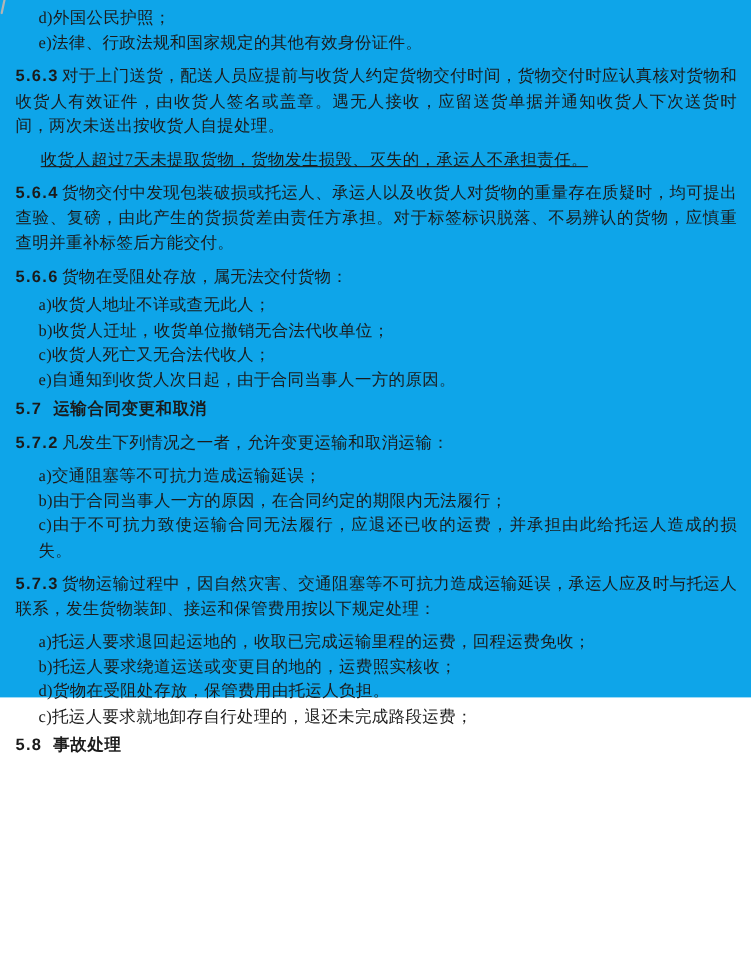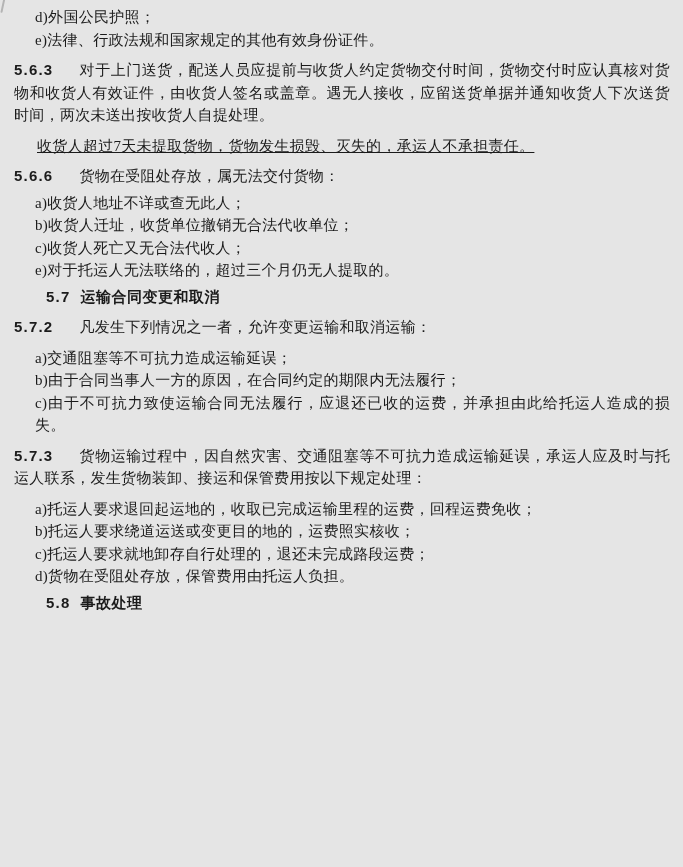--- a/index.html
+++ b/index.html
@@ -13,24 +13,24 @@
     overflow: hidden;
     font-family: "Liberation Serif", "DejaVu Serif", serif;
     font-size: 15px;
     letter-spacing: 0.3px;
     line-height: 22.5px;
     color: #1b1b1b;
   }
   .page {
     position: relative;
     width: 683px;
-    height: 867px;
+    height: 634px;
     box-sizing: border-box;
     padding: 6px 13px 8px 14px;
-    background: #e5e5e5;
+    background: #0ea5e9;
   }
   .corner-mark {
     position: absolute;
     left: 2px;
     top: -3px;
     width: 2px;
     height: 16px;
     background: #b4b4b4;
     border-radius: 2px;
     transform: rotate(12deg);
@@ -38,28 +38,27 @@
   p { margin: 0; padding: 0; }
   .mt  { margin-top: 8px; }
   .mt2 { margin-top: 4px; }
   .clause {
     text-align: justify;
   }
   .num {
     font-family: "Liberation Sans", "DejaVu Sans", sans-serif;
     font-weight: 700;
     letter-spacing: 1.2px;
-    margin-right: 26px;
+    margin-right: 3px;
     white-space: nowrap;
   }
   .heading {
     font-family: "Liberation Sans", "DejaVu Sans", sans-serif;
     font-weight: 700;
     letter-spacing: 0.5px;
-    margin-left: 32px;
   }
   .heading .num { margin-right: 10px; }
   .li {
     padding-left: 21px;
     text-align: justify;
   }
   .para-indent {
     text-indent: 23px;
     text-align: justify;
     text-decoration: underline;
@@ -72,46 +71,47 @@
 
   <div class="corner-mark"></div>
 
   <p class="li">d)外国公民护照；</p>
   <p class="li">e)法律、行政法规和国家规定的其他有效身份证件。</p>
 
   <p class="clause mt"><span class="num">5.6.3</span><span>对于上门送货，配送人员应提前与收货人约定货物交付时间，货物交付时应认真核对货物和收货人有效证件，由收货人签名或盖章。遇无人接收，应留送货单据并通知收货人下次送货时间，两次未送出按收货人自提处理。</span></p>
 
   <p class="para-indent mt">收货人超过7天未提取货物，货物发生损毁、灭失的，承运人不承担责任。</p>
 
+  <p class="clause mt"><span class="num">5.6.4</span><span>货物交付中发现包装破损或托运人、承运人以及收货人对货物的重量存在质疑时，均可提出查验、复磅，由此产生的货损货差由责任方承担。对于标签标识脱落、不易辨认的货物，应慎重查明并重补标签后方能交付。</span></p>
 
 
   <p class="clause mt"><span class="num">5.6.6</span><span>货物在受阻处存放，属无法交付货物：</span></p>
 
   <div class="mt2">
     <p class="li">a)收货人地址不详或查无此人；</p>
     <p class="li">b)收货人迁址，收货单位撤销无合法代收单位；</p>
     <p class="li">c)收货人死亡又无合法代收人；</p>
-    <p class="li">e)对于托运人无法联络的，超过三个月仍无人提取的。</p>
+    <p class="li">e)自通知到收货人次日起，由于合同当事人一方的原因。</p>
   </div>
 
   <p class="heading mt2"><span class="num">5.7</span><span>运输合同变更和取消</span></p>
 
 
   <p class="clause mt"><span class="num">5.7.2</span><span>凡发生下列情况之一者，允许变更运输和取消运输：</span></p>
 
   <div class="mt">
     <p class="li">a)交通阻塞等不可抗力造成运输延误；</p>
     <p class="li">b)由于合同当事人一方的原因，在合同约定的期限内无法履行；</p>
     <p class="li">c)由于不可抗力致使运输合同无法履行，应退还已收的运费，并承担由此给托运人造成的损失。</p>
   </div>
 
   <p class="clause mt"><span class="num">5.7.3</span><span>货物运输过程中，因自然灾害、交通阻塞等不可抗力造成运输延误，承运人应及时与托运人联系，发生货物装卸、接运和保管费用按以下规定处理：</span></p>
 
   <div class="mt">
     <p class="li">a)托运人要求退回起运地的，收取已完成运输里程的运费，回程运费免收；</p>
     <p class="li">b)托运人要求绕道运送或变更目的地的，运费照实核收；</p>
+    <p class="li">d)货物在受阻处存放，保管费用由托运人负担。</p>
     <p class="li">c)托运人要求就地卸存自行处理的，退还未完成路段运费；</p>
-    <p class="li">d)货物在受阻处存放，保管费用由托运人负担。</p>
   </div>
 
   <p class="heading mt2"><span class="num">5.8</span><span>事故处理</span></p>
 
 </div>
 
 </body></html>

